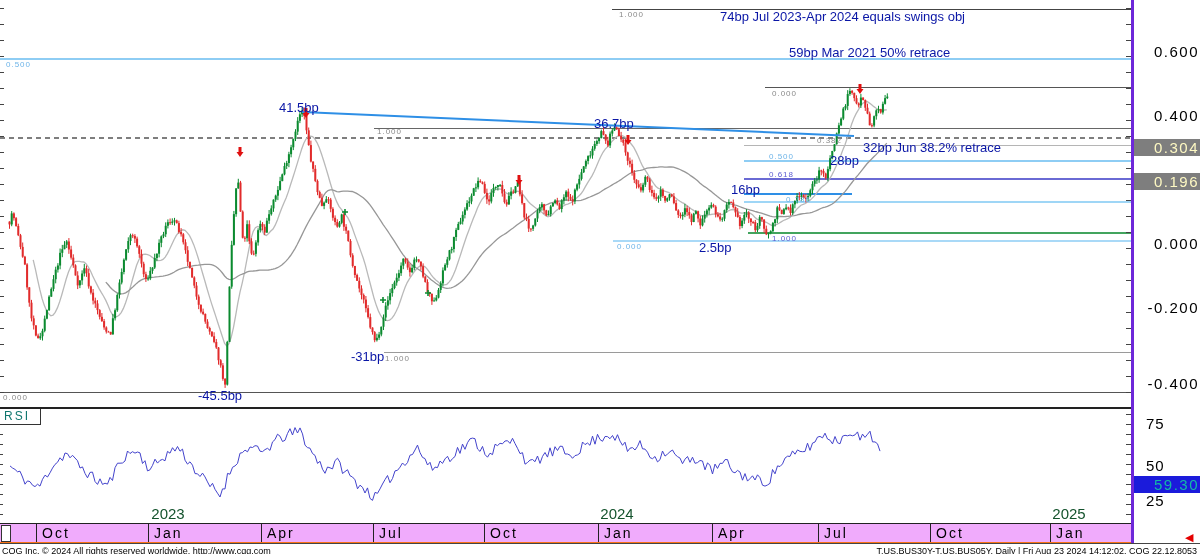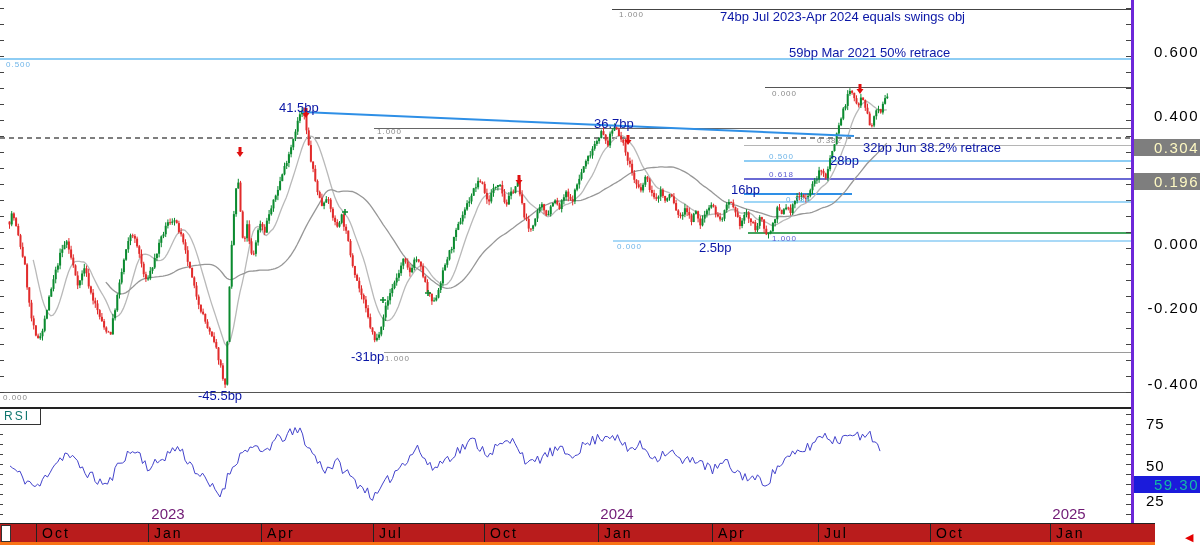--- a/index.html
+++ b/index.html
@@ -15,23 +15,23 @@
            border-bottom:1px solid #333;color:#0f766e;font-size:12px;letter-spacing:2px;
            padding-left:4px;background:#fff;z-index:20;}
   #axis-col{position:absolute;left:1131px;top:0;width:69px;height:544px;border-left:3px solid #6d28d9;background:#fff;}
   .axlbl{position:absolute;right:4px;color:#000;font-size:15px;letter-spacing:1.5px;line-height:16px;white-space:nowrap;}
   .axlbl.rsin{right:auto;left:12px;letter-spacing:1px;}
   .badge{position:absolute;left:0;width:69px;height:17px;font-size:15px;letter-spacing:1.5px;
          line-height:17px;text-align:right;z-index:5;}
   .badge span{padding-right:4px;}
   .badge.gray{background:#7e7e7e;color:#fef9c3;}
   .badge.blue{background:#1b1bdb;color:#14b8a6;margin-top:33px;}
-  .yearlbl{position:absolute;color:#701a75;font-size:15px;line-height:15px;transform:translateX(-50%);z-index:25;}
+  .yearlbl{position:absolute;color:#14532d;font-size:15px;line-height:15px;transform:translateX(-50%);z-index:25;}
   #month-row{position:absolute;left:0;top:523px;width:1131px;height:18px;border-top:1px solid #222;
-             border-bottom:3px solid #f97316;background:#b91c1c;z-index:24;padding-left:24px;}
+             border-bottom:7px solid #f97316;background:#f0abfc;z-index:24;}
   .monthlbl{position:absolute;top:2px;color:#000;font-size:14px;letter-spacing:2px;line-height:14px;z-index:25;}
   .qtick{position:absolute;top:0;width:1px;height:18px;background:#222;}
   #axis-box{position:absolute;left:1px;top:1px;width:8px;height:15px;border:1px solid #333;background:#fff;}
   #scroll-arrow{position:absolute;left:1185px;top:531px;color:#e40000;font-size:11px;z-index:26;}
   #status-bar{position:absolute;left:0;top:543px;width:1200px;height:11px;border-top:1px solid #444;
               background:#fff;font-size:9px;color:#000;z-index:30;}
   #status-left{position:absolute;left:2px;top:2px;white-space:nowrap;}
   #status-right{position:absolute;right:3px;top:2px;white-space:nowrap;}
 </style>
 </head>
@@ -1008,13 +1008,17 @@
       <div class="qtick" style="left: 1050px;"></div>
       <div class="monthlbl" style="left: 1056px;">Jan</div>
     </div>
   <div id="years">
       <div class="yearlbl" style="position: absolute; left: 168px; top: 506px;">2023</div>
       <div class="yearlbl" style="position: absolute; left: 617px; top: 506px;">2024</div>
       <div class="yearlbl" style="position: absolute; left: 1069px; top: 506px;">2025</div>
     </div>
   <div id="scroll-arrow">◀</div>
 
+  <div id="status-bar">
+    <span id="status-left">CQG Inc. © 2024 All rights reserved worldwide. http://www.cqg.com</span>
+    <span id="status-right">T.US.BUS30Y-T.US.BUS05Y, Daily | Fri Aug 23 2024 14:12:02, CQG 22.12.8053</span>
+  </div>
 </div>
 
 </body></html>

